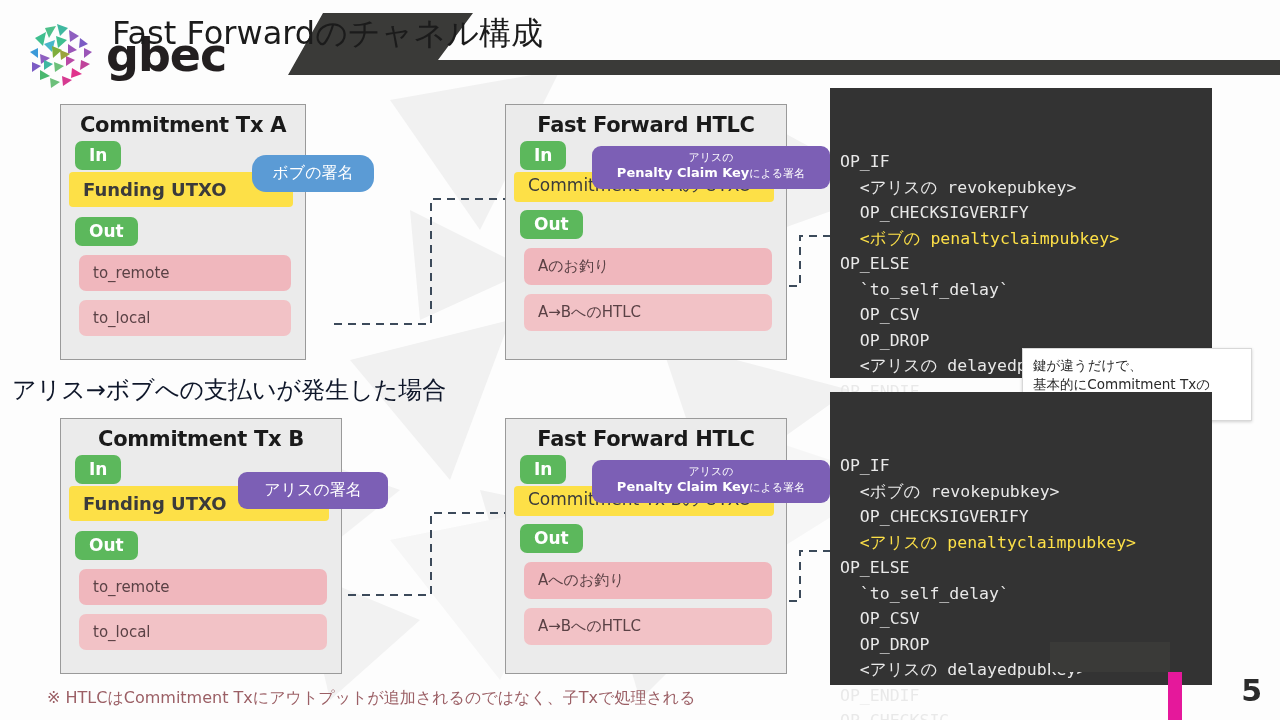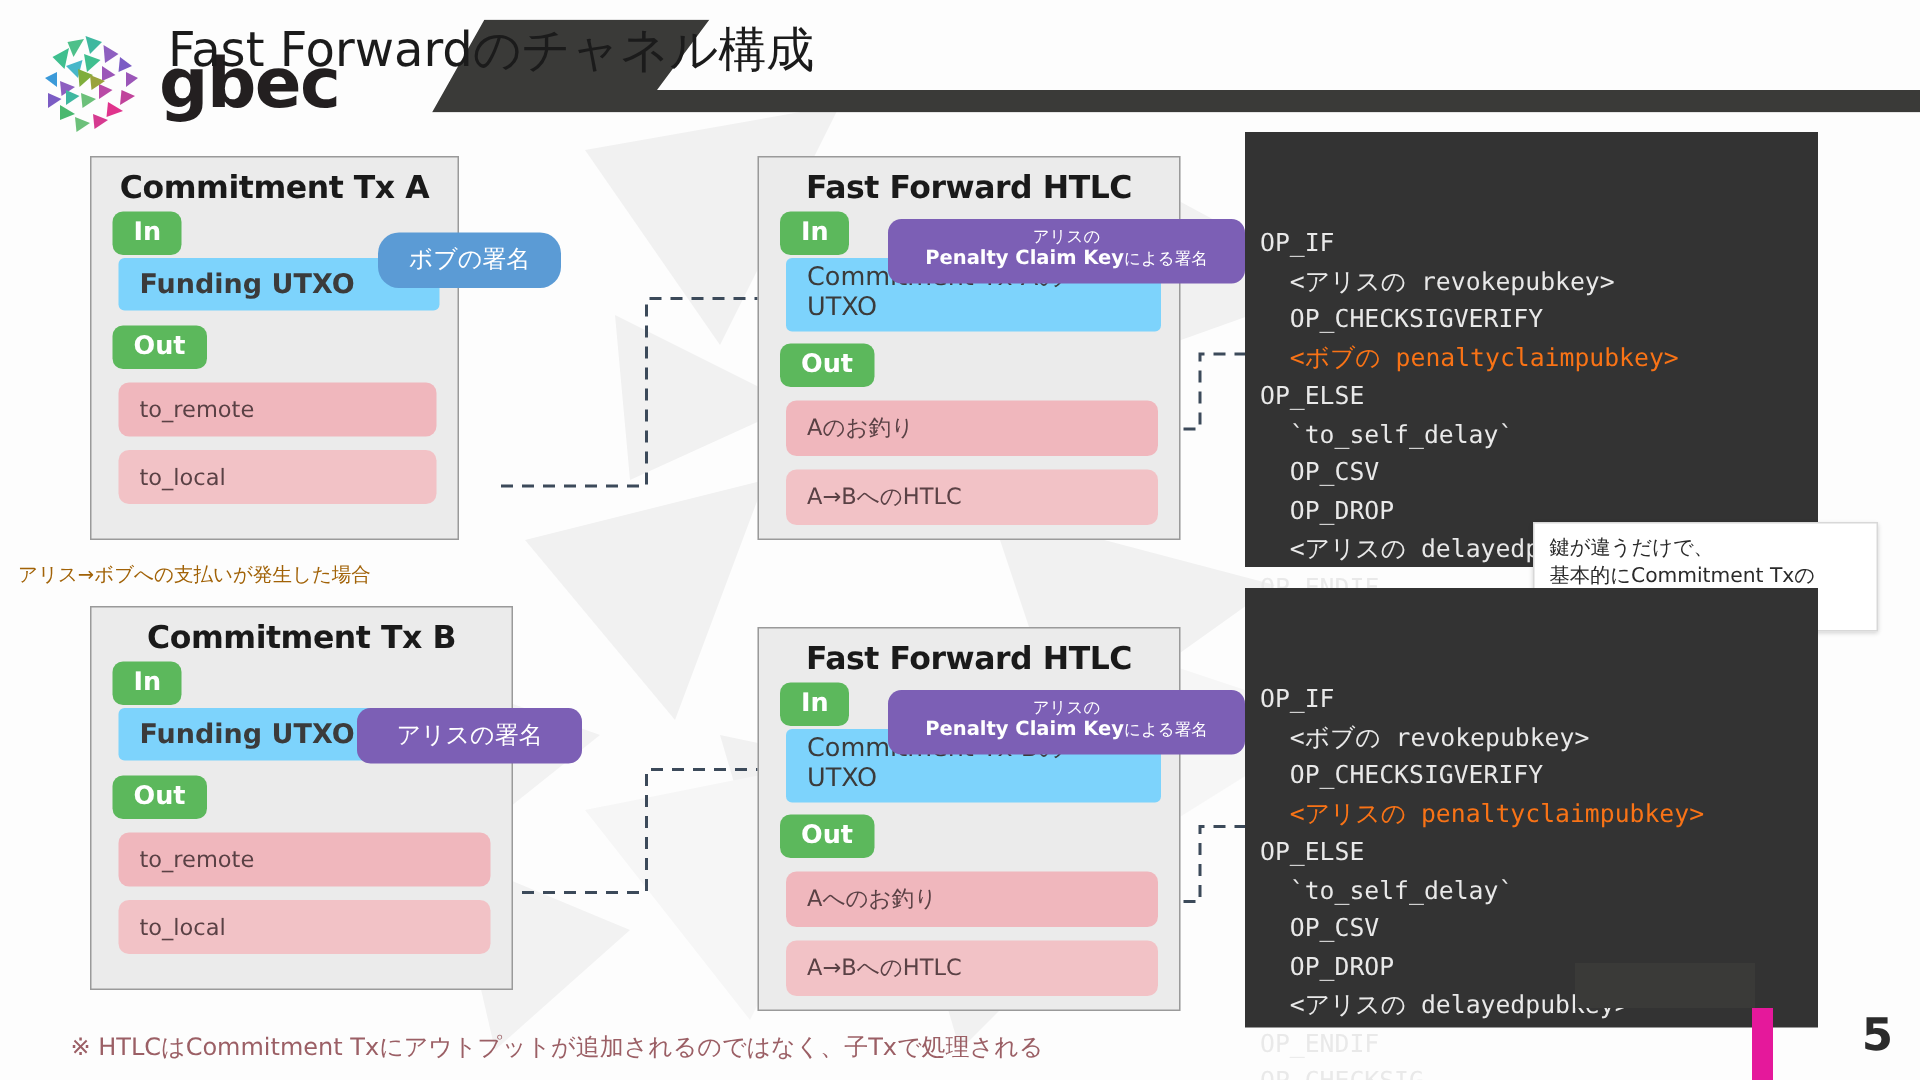--- a/index.html
+++ b/index.html
@@ -65,22 +65,22 @@
   .pill {
     display: inline-block;
     background: #5cb85c; color: #ffffff;
     font-size: 17px; font-weight: 700;
     border-radius: 7px;
     padding: 4px 14px 5px 14px;
     margin-left: 14px;
     font-family: "DejaVu Sans", sans-serif;
   }
   .row-white {
-    background: #7dd3fc; color: #3b3b3b;
-    margin: 4px 12px 0 18px;
+    background: #fde047; color: #3b3b3b;
+    margin: 4px 12px 0 8px;
     border-radius: 4px;
     font-size: 18px; font-weight: 600;
     padding: 7px 14px;
     font-family: "DejaVu Sans", sans-serif;
   }
   .row-white.two {
     font-weight: 400; line-height: 1.15; padding: 4px 14px 6px 14px;
   }
   .row-pink {
     background: #f0b7bd; color: #5a4145;
@@ -110,40 +110,40 @@
   .code {
     position: absolute;
     background: #333333;
     color: #e9e9e9;
     font-family: "DejaVu Sans Mono", monospace;
     font-size: 16.5px;
     line-height: 25.5px;
     padding: 10px 0 10px 10px;
     white-space: pre;
   }
-  .code .hl { color: #f97316; }
+  .code .hl { color: #fde047; }
   .code .ln { display: block; }
 
   
   .tip {
     position: absolute;
     background: #ffffff;
     border: 1px solid #d8d8d8;
     box-shadow: 0 1px 3px rgba(0,0,0,.18);
     font-size: 13.5px; line-height: 19px;
     color: #2a2a2a;
     padding: 7px 10px;
     font-family: "DejaVu Sans", sans-serif;
   }
   .tip b { font-weight: 400; }
 
   
   .caption {
     position: absolute;
-    font-size: 13px; color: #a16207;
+    font-size: 24px; color: #0f172a;
     font-family: "DejaVu Sans", sans-serif;
   }
   .footnote {
     position: absolute;
     font-size: 16px; color: #9b5f65;
     font-family: "DejaVu Sans", sans-serif;
     margin-left: 11px;
   }
 
   .pagenum {
@@ -286,21 +286,21 @@
   </div>
 
   <div class="tip" style="left:1022px; top:348px; width:230px;">
     <div>鍵が違うだけで、</div>
     <div><span>基本的に</span><b>Commitment Tx</b><span>の</span></div>
     <div>ロックスクリプトと同じ</div>
   </div>
 
   <div class="caption" style="left:12px; top:374px;">アリス→ボブへの支払いが発生した場合</div>
 
-  <div class="card" style="left:60px; top:404px; width:282px; height:256px;">
+  <div class="card" style="left:60px; top:418px; width:282px; height:256px;">
     <div class="card-title">Commitment Tx B</div>
     <div style="margin-top:4px;">
       <span class="pill">In</span>
     </div>
     <div class="row-white" style="margin-top:2px;">Funding UTXO</div>
     <div style="margin-top:10px;">
       <span class="pill">Out</span>
     </div>
     <div class="row-pink">to_remote</div>
     <div class="row-pink light">to_local</div>

